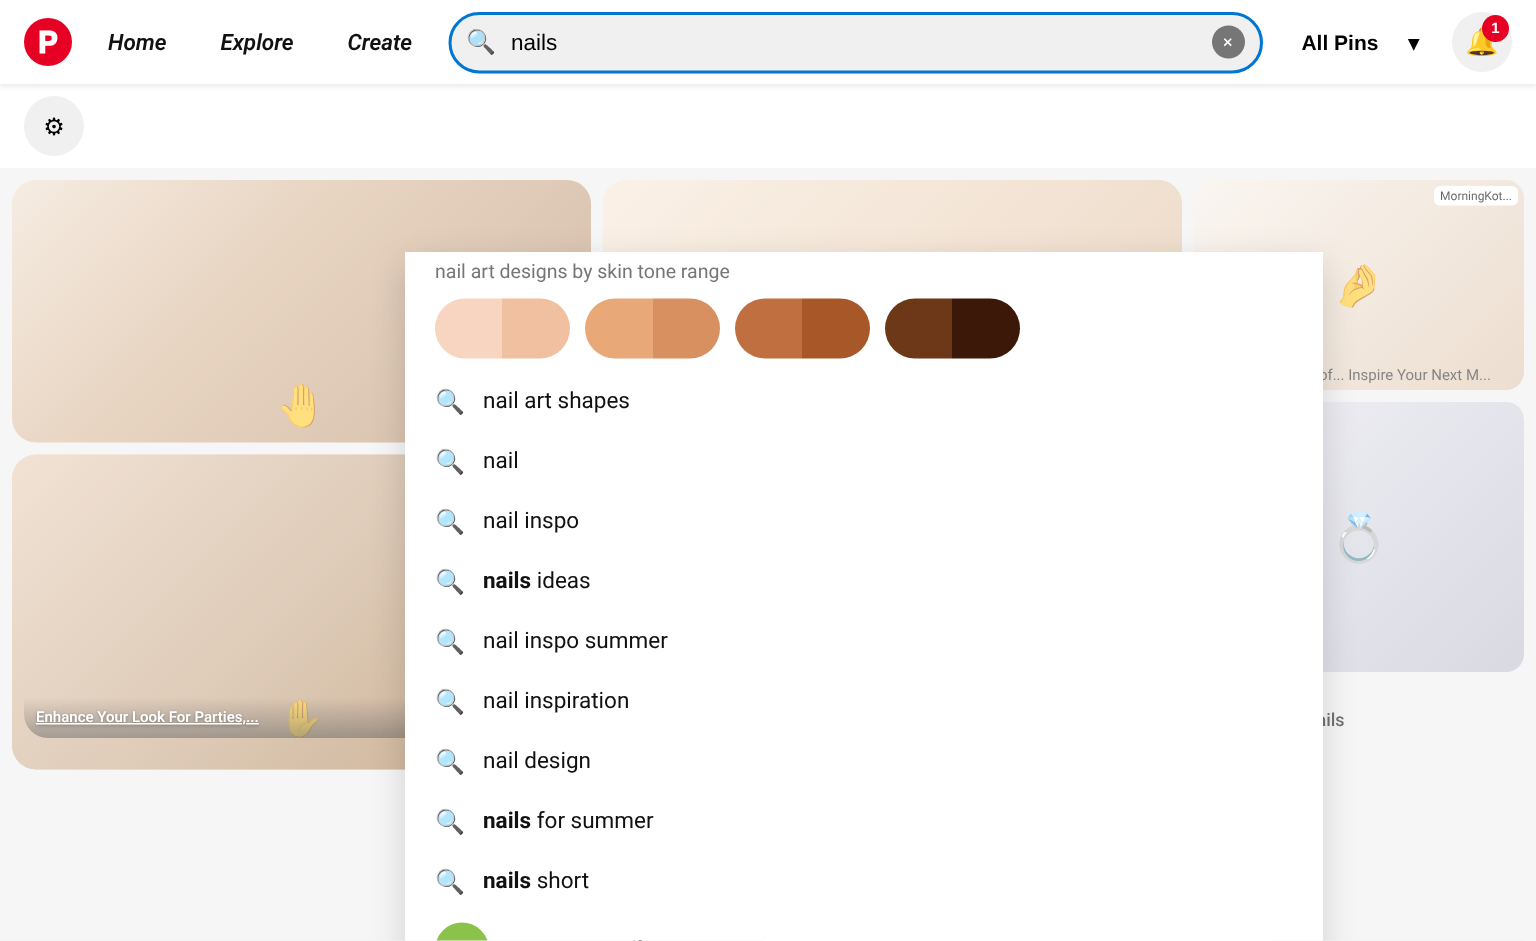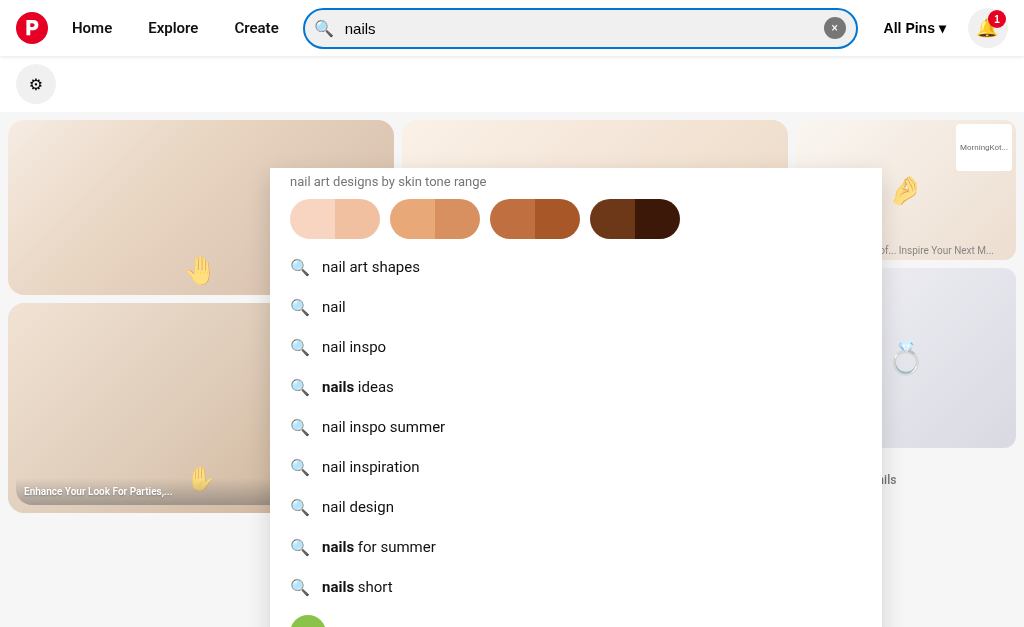--- a/index.html
+++ b/index.html
@@ -4,21 +4,21 @@
   <style>
     * { margin: 0; padding: 0; box-sizing: border-box; }
     body { font-family: -apple-system, BlinkMacSystemFont, 'Segoe UI', Roboto, sans-serif; background: #f0f0f0; width: 1024px; height: 627px; overflow: hidden; position: relative; }
     .pinterest-logo {
       width: 32px; height: 32px; background: #E60023; border-radius: 50%;
       display: flex; align-items: center; justify-content: center;
       color: white; font-size: 20px; font-weight: bold; flex-shrink: 0;
     }
     .nav-link {
       font-size: 15px; font-weight: 600; color: #111; padding: 8px 12px;
-      border-radius: 24px; cursor: pointer; white-space: nowrap;
+      border-radius: 24px; cursor: pointer; white-space: nowrap; font-style: italic;
     }
     .search-bar {
       flex: 1; max-width: 600px; position: relative;
     }
     .search-input {
       width: 100%; padding: 10px 40px 10px 40px; border-radius: 24px;
       border: 2px solid #0076d3; outline: none; font-size: 15px;
       background: #f0f0f0;
     }
     .search-icon-left {
@@ -26,21 +26,21 @@
       color: #767676; font-size: 16px;
     }
     .search-clear {
       position: absolute; right: 12px; top: 50%; transform: translateY(-50%);
       background: #767676; border-radius: 50%; width: 22px; height: 22px;
       display: flex; align-items: center; justify-content: center;
       color: white; font-size: 12px; cursor: pointer;
     }
     .nav-right { display: flex; align-items: center; gap: 8px; margin-left: auto; }
     .all-pins-btn {
-      display: flex; align-items: center; gap: 4px; padding: 8px 14px;
+      display: flex; align-items: center; gap: 20px; padding: 8px 14px;
       border-radius: 24px; border: none; background: white; font-size: 14px;
       font-weight: 600; cursor: pointer;
     }
     .notif-btn {
       position: relative; width: 40px; height: 40px; border-radius: 50%;
       background: #f0f0f0; border: none; display: flex; align-items: center;
       justify-content: center; cursor: pointer; font-size: 18px;
     }
     .notif-badge {
       position: absolute; top: 2px; right: 2px; background: #E60023;
@@ -74,23 +74,24 @@
       position: relative;
     }
 
     .pin-card {
       border-radius: 16px; overflow: hidden; background: #ddd; position: relative;
       cursor: pointer;
     }
 
     
     .pin-overlay {
-      position: absolute; bottom: 8px; left: 8px; right: 8px;
+      position: absolute; bottom: 21px; left: 8px; right: 8px;
       color: white; font-size: 11px; font-weight: 600;
       text-shadow: 0 1px 2px rgba(0,0,0,0.7);
+      text-decoration: underline;
     }
     .dropdown {
       position: absolute; top: 56px; left: 270px;
       width: 612px; background: white; border-radius: 0 0 16px 16px;
       box-shadow: 0 8px 24px rgba(0,0,0,0.15);
       z-index: 200; padding-bottom: 8px;
     }
 
     .skin-tone-section {
       padding: 6px 20px 8px;
@@ -229,21 +230,21 @@
         <div style="position:absolute;bottom:0;left:0;right:0;background:linear-gradient(transparent,rgba(0,0,0,0.5));padding:8px;border-radius:0 0 16px 16px;">
           <span style="font-size:10px;color:white;">Top 40 Frombre French Manicure</span>
           <span style="float:right;background:rgba(0,0,0,0.6);color:white;font-size:9px;padding:2px 4px;border-radius:4px;">0:32</span>
         </div>
       </div>
     </div>
 
     <div style="width:220px;display:flex;flex-direction:column;gap:8px;">
       <div style="height:140px;border-radius:12px;background:linear-gradient(135deg,#f8f0e8,#e0c8b0);position:relative;overflow:hidden;">
         <div style="width:100%;height:100%;display:flex;align-items:center;justify-content:center;font-size:28px;">🤌</div>
-        <div style="position:absolute;top:4px;right:4px;background:white;border-radius:4px;padding:19px 4px;font-size:8px;">MorningKot...</div>
+        <div style="position:absolute;top:4px;right:4px;background:white;border-radius:4px;padding:2px 4px;font-size:8px;">MorningKot...</div>
         <div style="position:absolute;bottom:4px;left:4px;right:4px;font-size:10px;color:#333;">Short Nail Trends of... Inspire Your Next M...</div>
       </div>
       <div style="height:180px;border-radius:12px;background:linear-gradient(135deg,#e8e8f0,#c0c0d0);position:relative;overflow:hidden;">
         <div style="width:100%;height:100%;display:flex;align-items:center;justify-content:center;font-size:32px;">💍</div>
       </div>
       <div style="padding:4px 0;">
         <div style="font-size:11px;color:#767676;">ombre frenc...</div>
         <div style="font-size:12px;color:#111;font-weight:500;">ombre french nails</div>
       </div>
     </div>

